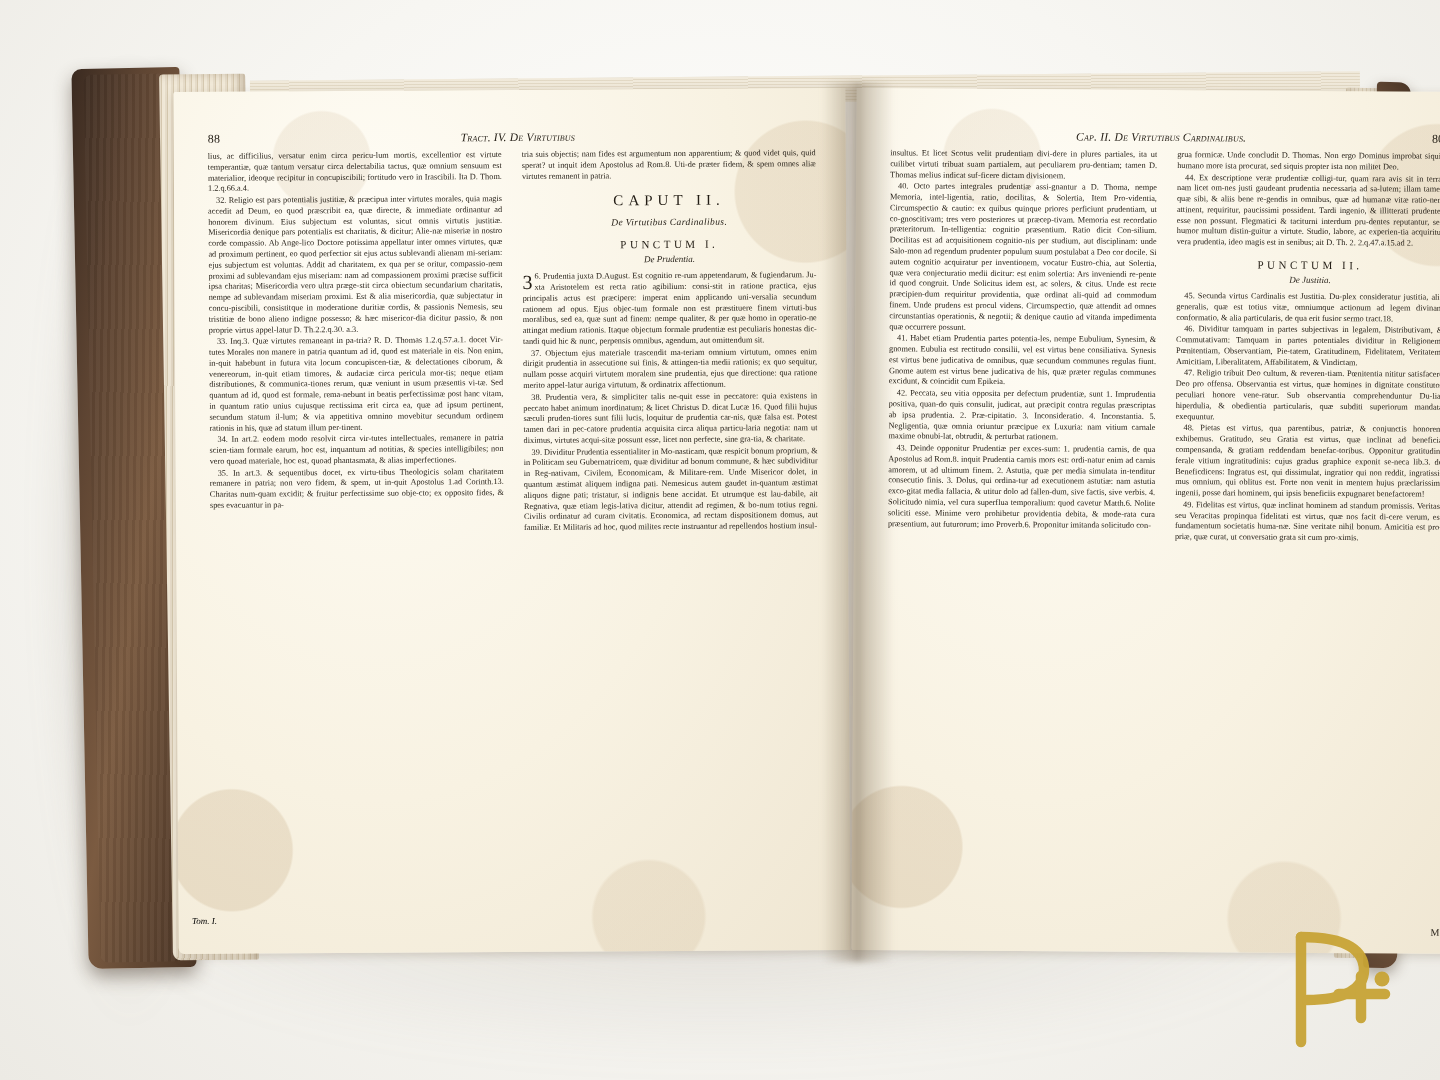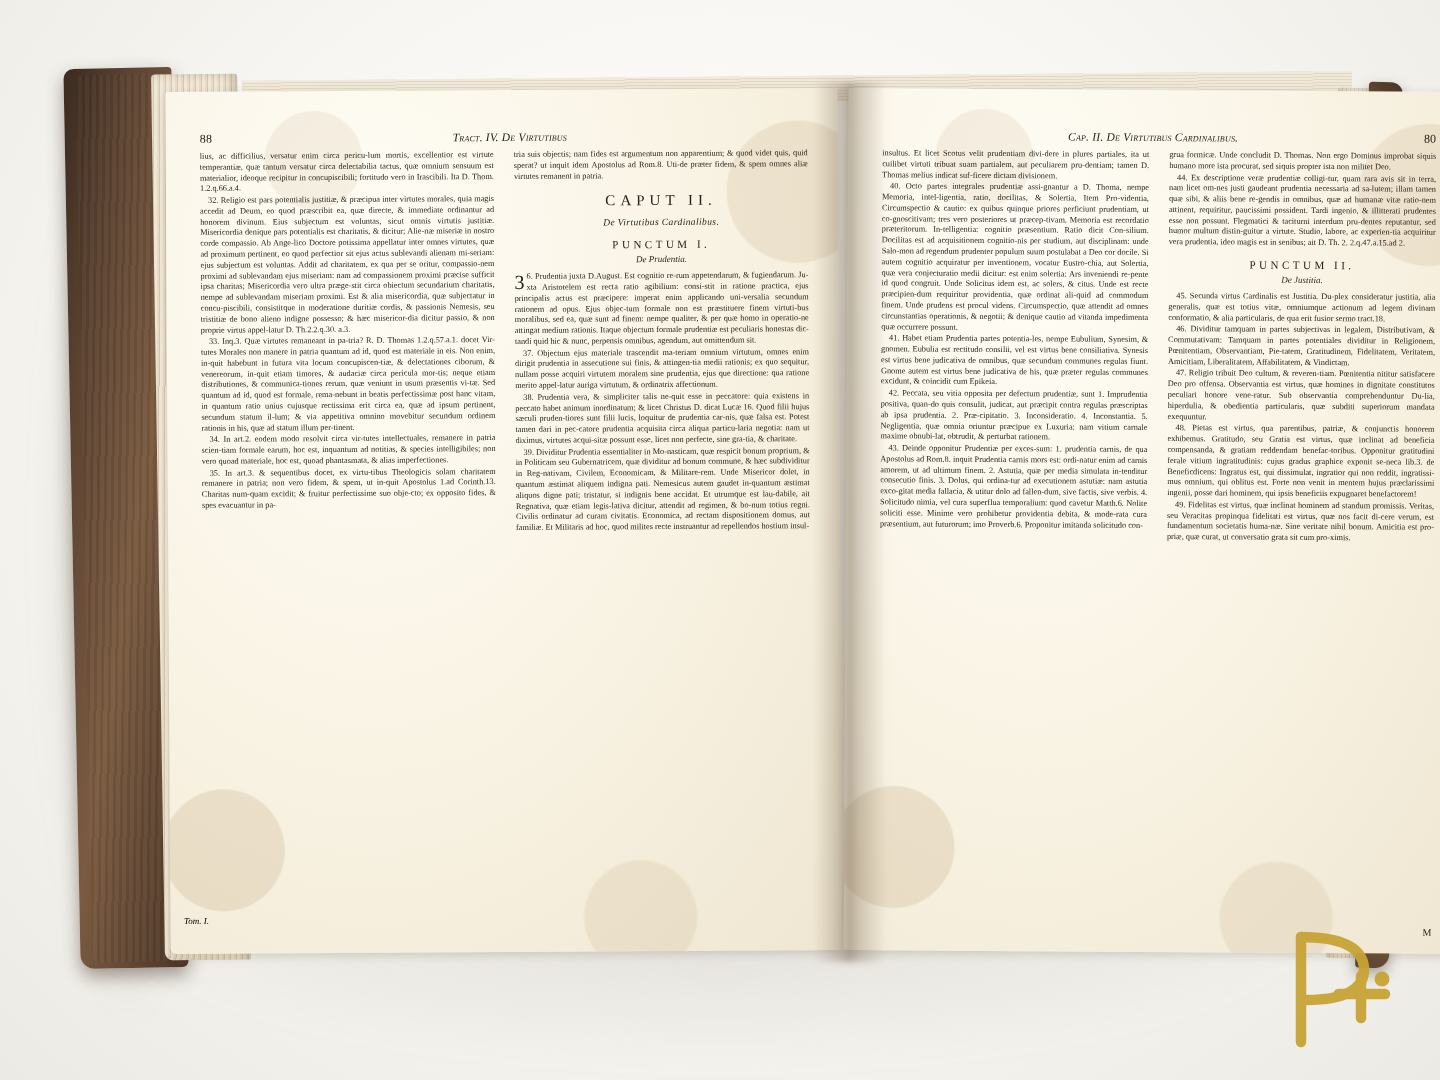--- a/index.html
+++ b/index.html
@@ -34,21 +34,21 @@
     position: absolute;
     left: 120px; top: 880px;
     width: 1200px; height: 180px;
     background: radial-gradient(ellipse at 50% 20%, rgba(150,140,125,0.22), rgba(255,255,255,0) 72%);
     filter: blur(18px);
   }
 
   
   .book {
     position: absolute;
-    left: 72px;
+    left: 80px;
     top: 52px;
     width: 1330px;
     height: 950px;
   }
 
   
   .cover-left {
     position: absolute;
     left: 0; top: 16px;
     width: 108px; height: 900px;

